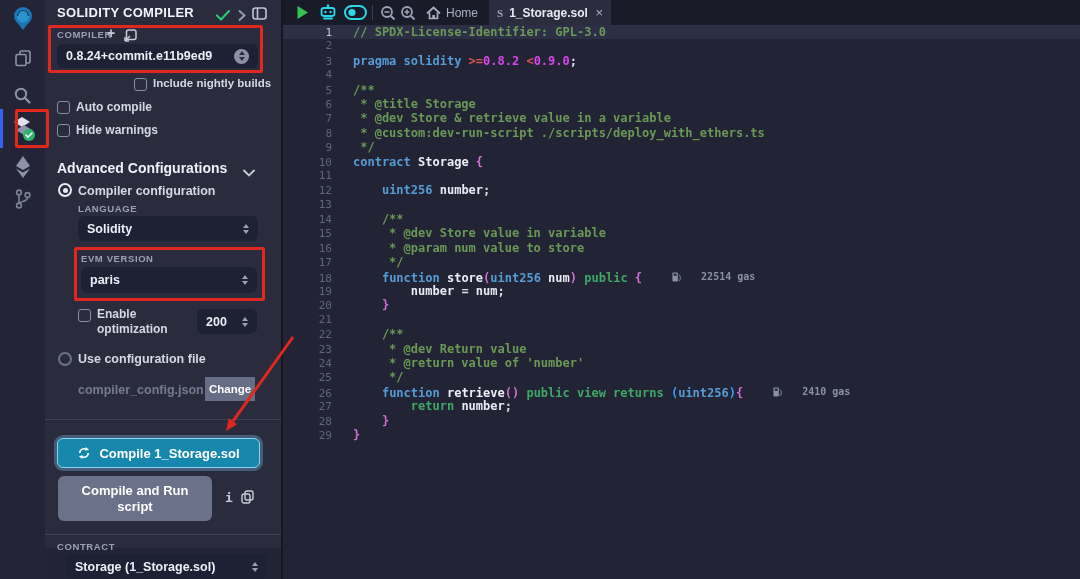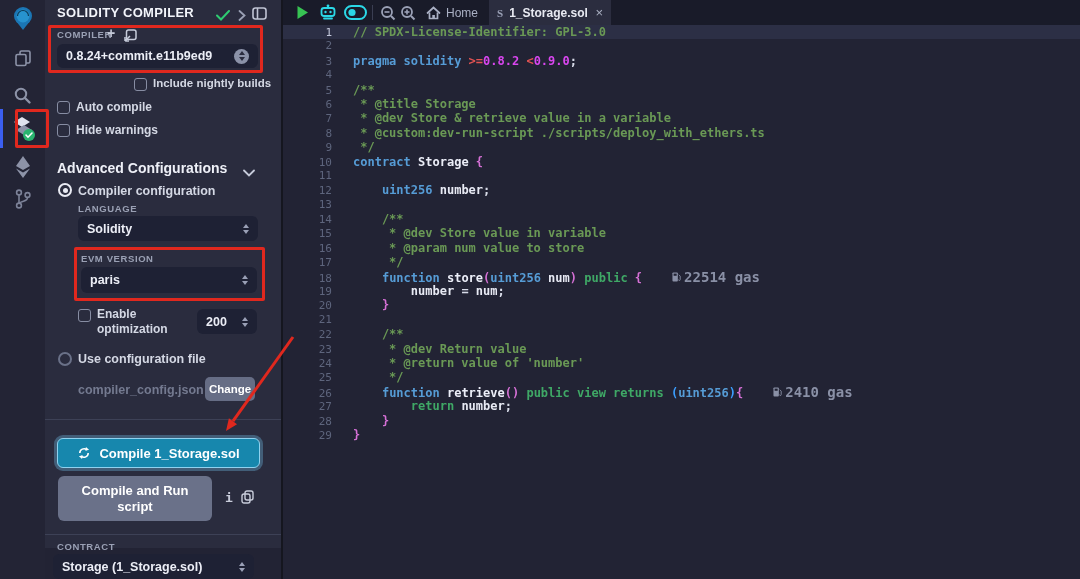--- a/index.html
+++ b/index.html
@@ -30,21 +30,21 @@
   .cb { position:absolute; width:13px; height:13px; border:1px solid #878da3; border-radius:3px; background:transparent; cursor:pointer; }
   .cb-label { position:absolute; font-size:12px; font-weight:600; color:#d4d8e4; cursor:pointer; }
   .radio { position:absolute; width:14px; height:14px; border-radius:50%; cursor:pointer; }
   .radio.sel { border:2px solid #e9ebf3; }
   .radio.sel::after { content:""; display:block; width:5px; height:5px; border-radius:50%; background:#e9ebf3; margin:2.5px auto; }
   .radio.unsel { border:2px solid #6a7188; }
   .adv-title { position:absolute; left:12px; top:160px; font-size:14px; font-weight:700; color:#eef0f7; }
   .muted { color:#747a90; }
   .hr { position:absolute; left:0; right:0; height:1px; background:#3d4156; }
   .btn-change { position:absolute; left:160px; top:377px; width:50px; height:24px; background:#666d85; border:none;
-                border-radius:5px; color:#fff; font-size:11.5px; font-weight:700; font-family:inherit; cursor:pointer; }
+                border-radius:0; color:#fff; font-size:11.5px; font-weight:700; font-family:inherit; cursor:pointer; }
   .btn-compile { position:absolute; left:12px; top:438px; width:203px; height:30px; background:#1787ad;
                  border:1px solid #8fd2ef; box-shadow:0 0 0 3px rgba(104,176,216,.38); border-radius:6px;
                  color:#fff; font-size:13px; font-weight:700; font-family:inherit; cursor:pointer;
                  display:flex; align-items:center; justify-content:center; gap:8px; }
   .btn-run { position:absolute; left:13px; top:476px; width:154px; height:45px; background:#6a7189; border:none;
              border-radius:6px; color:#fff; font-size:13px; font-weight:700; font-family:inherit; cursor:pointer;
              line-height:16px; padding:0 22px; }
   .mini-ico { position:absolute; cursor:pointer; }
 
   
@@ -70,21 +70,21 @@
   .t-cm  { color:#6a9955; }
   .t-kw  { color:#569cd6; }
   .t-kg  { color:#3fa866; }
   .t-op  { color:#e05252; }
   .t-tx  { color:#d8dbe8; }
   .t-id  { color:#e8eaf4; }
   .t-fn  { color:#eceef8; }
   .t-num { color:#d946ef; }
   .t-br2 { color:#d670d6; }
   .t-br3 { color:#3b9eff; }
-  .gas { margin-left:30px; display:inline-flex; align-items:center; gap:3px; font-size:14px; font-weight:700;
+  .gas { margin-left:30px; display:inline-flex; align-items:center; gap:20px; font-size:10px; font-weight:700;
          font-family:"DejaVu Sans Mono",monospace; color:#8a90a6; cursor:pointer; }
 
   
   .ann-layer { position:absolute; left:0; top:0; width:1080px; height:579px; pointer-events:none; z-index:60; }
   .ann-box { position:absolute; border:3px solid #e0281e; border-radius:2px; }
   .ann-svg { position:absolute; left:0; top:0; }
 </style>
 </head>
 <body>
 
@@ -244,21 +244,21 @@
     <span class="mini-ico" style="left:196px;top:490px">
       <svg width="13" height="14" viewBox="0 0 13 14">
         <rect x="4" y="1" width="8" height="9" rx="2" fill="none" stroke="#c8ccda" stroke-width="1.4"></rect>
         <rect x="1" y="4" width="8" height="9" rx="2" fill="none" stroke="#c8ccda" stroke-width="1.4"></rect>
       </svg>
     </span>
 
     <div class="hr" style="top:534px"></div>
 
     <div class="p-label" style="left:12px;top:541px">CONTRACT</div>
-    <div class="select" style="left:8px;top:554px;width:201px;height:25px">
+    <div class="select" style="left:21px;top:554px;width:201px;height:25px">
       <span class="sel-text">Storage (1_Storage.sol)</span>
       <span class="stepper">
           <i class="up"></i>
           <i class="dn"></i>
         </span>
     </div>
   </div>
 
   <div class="vdiv"></div>
 

